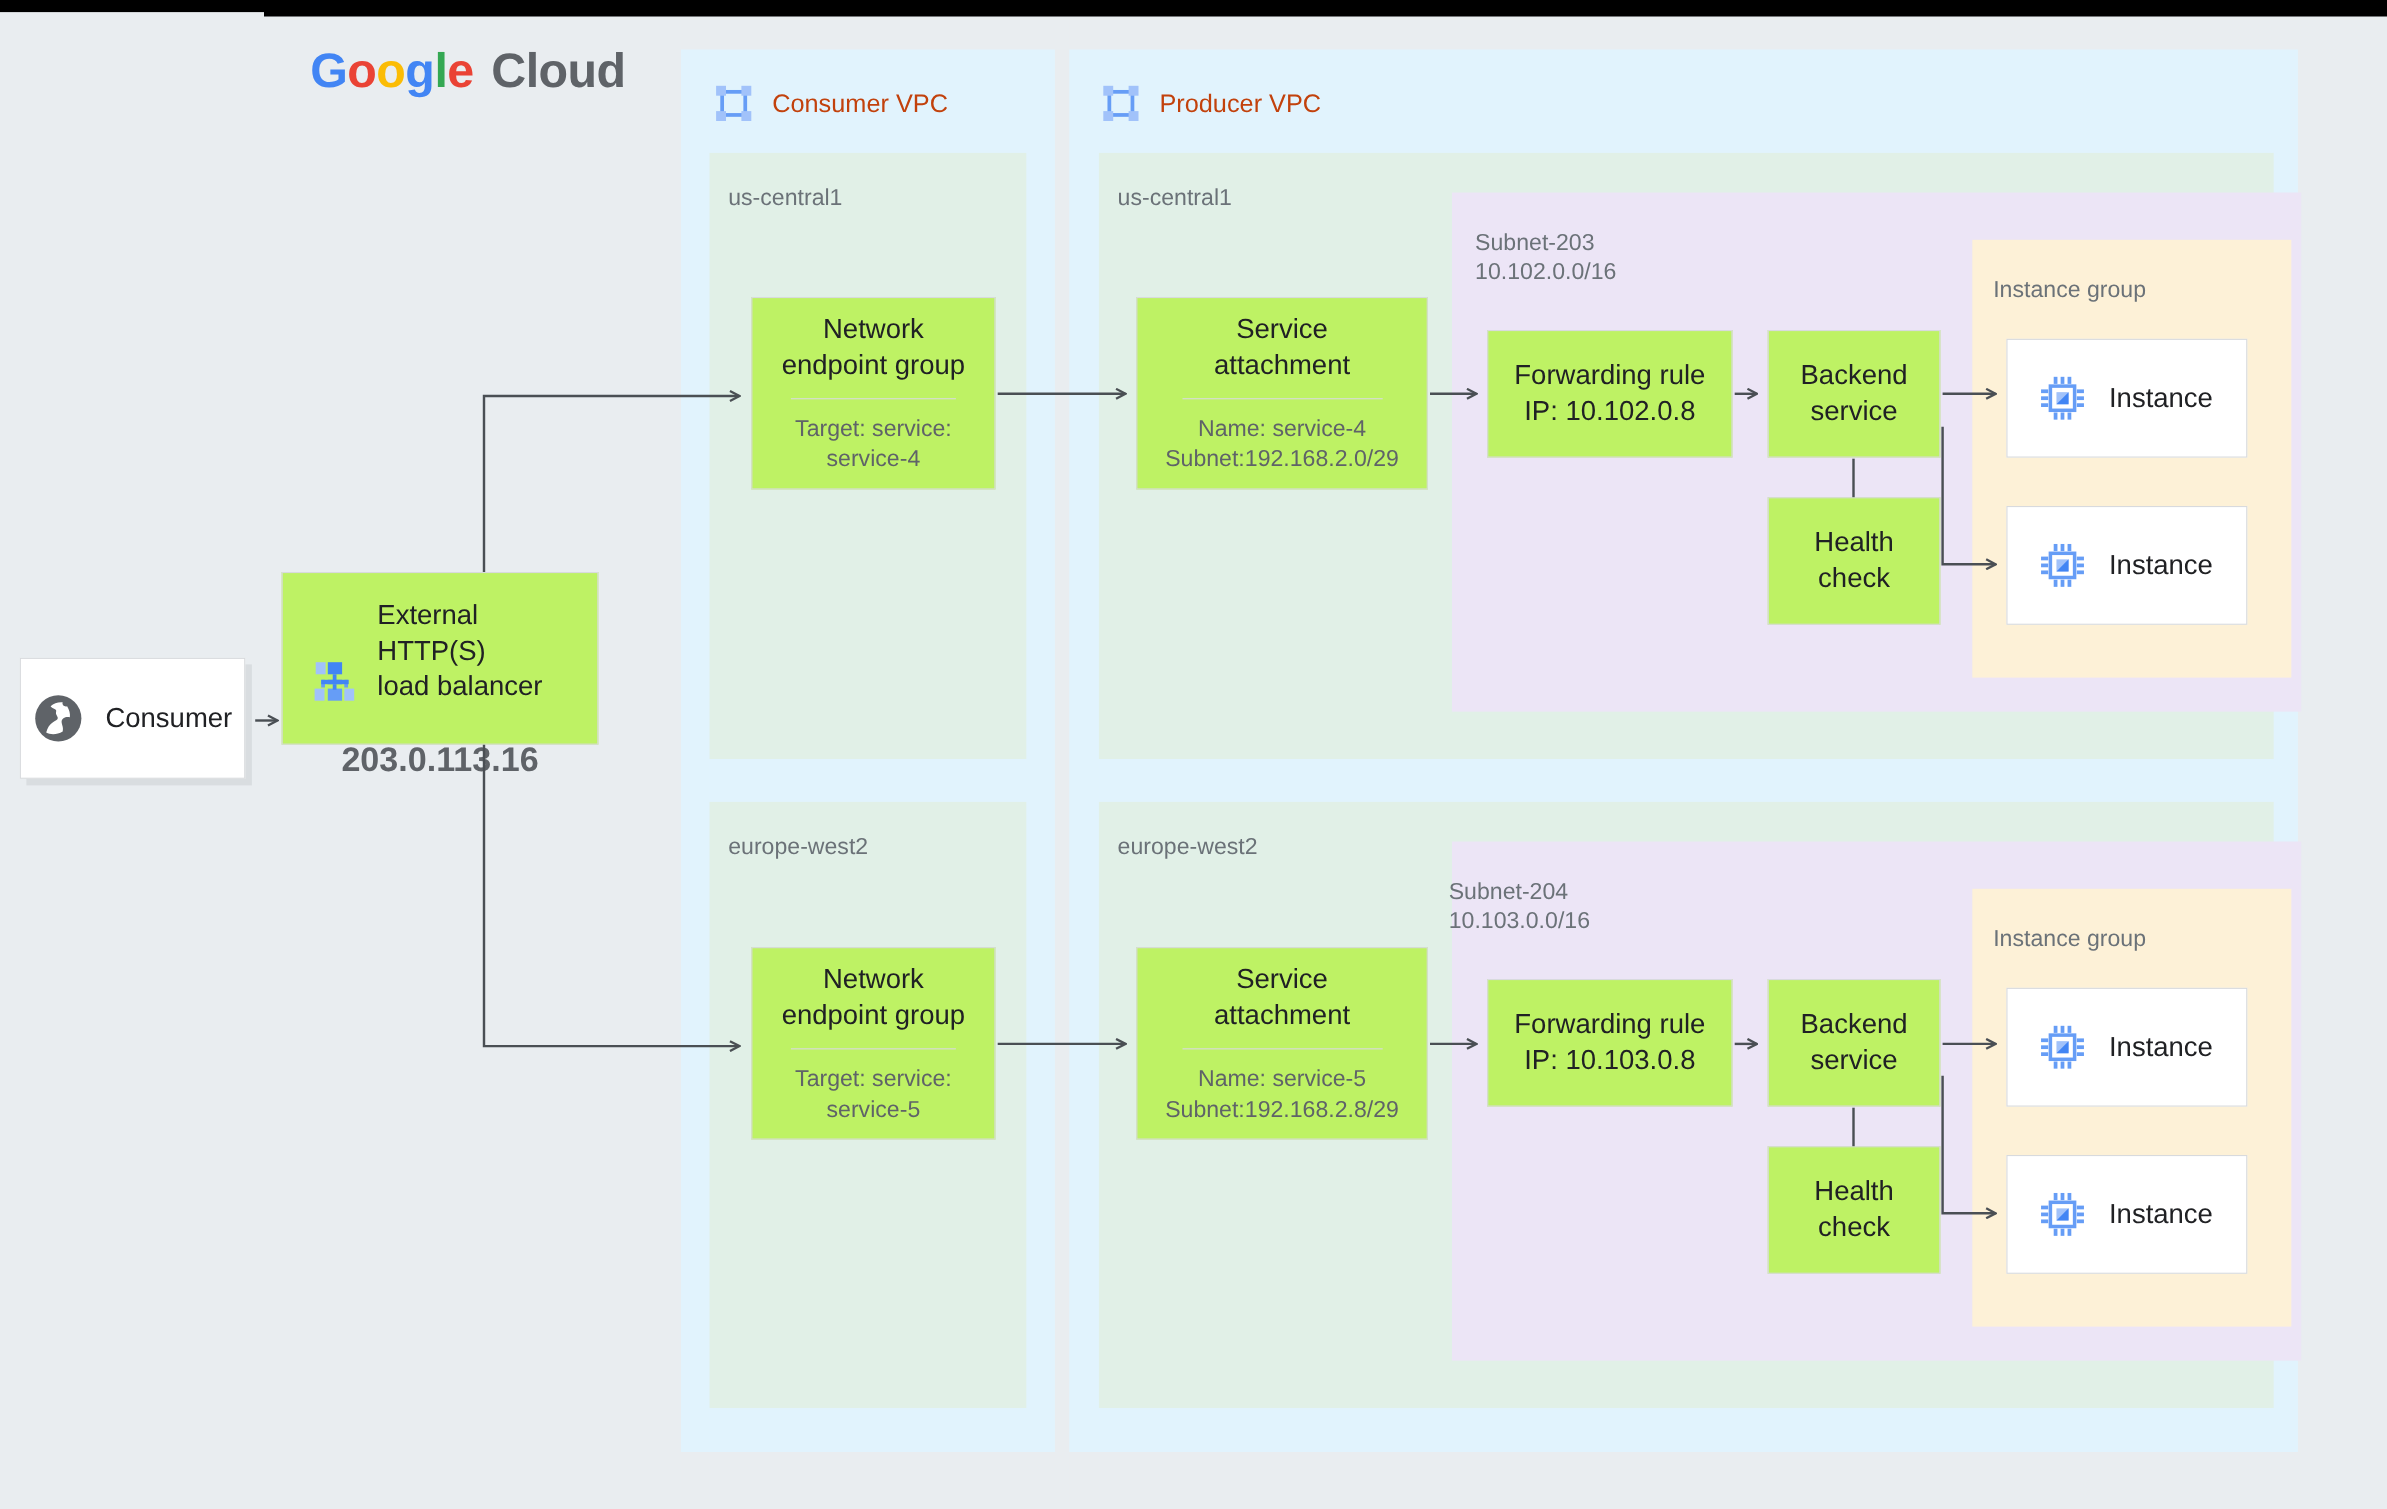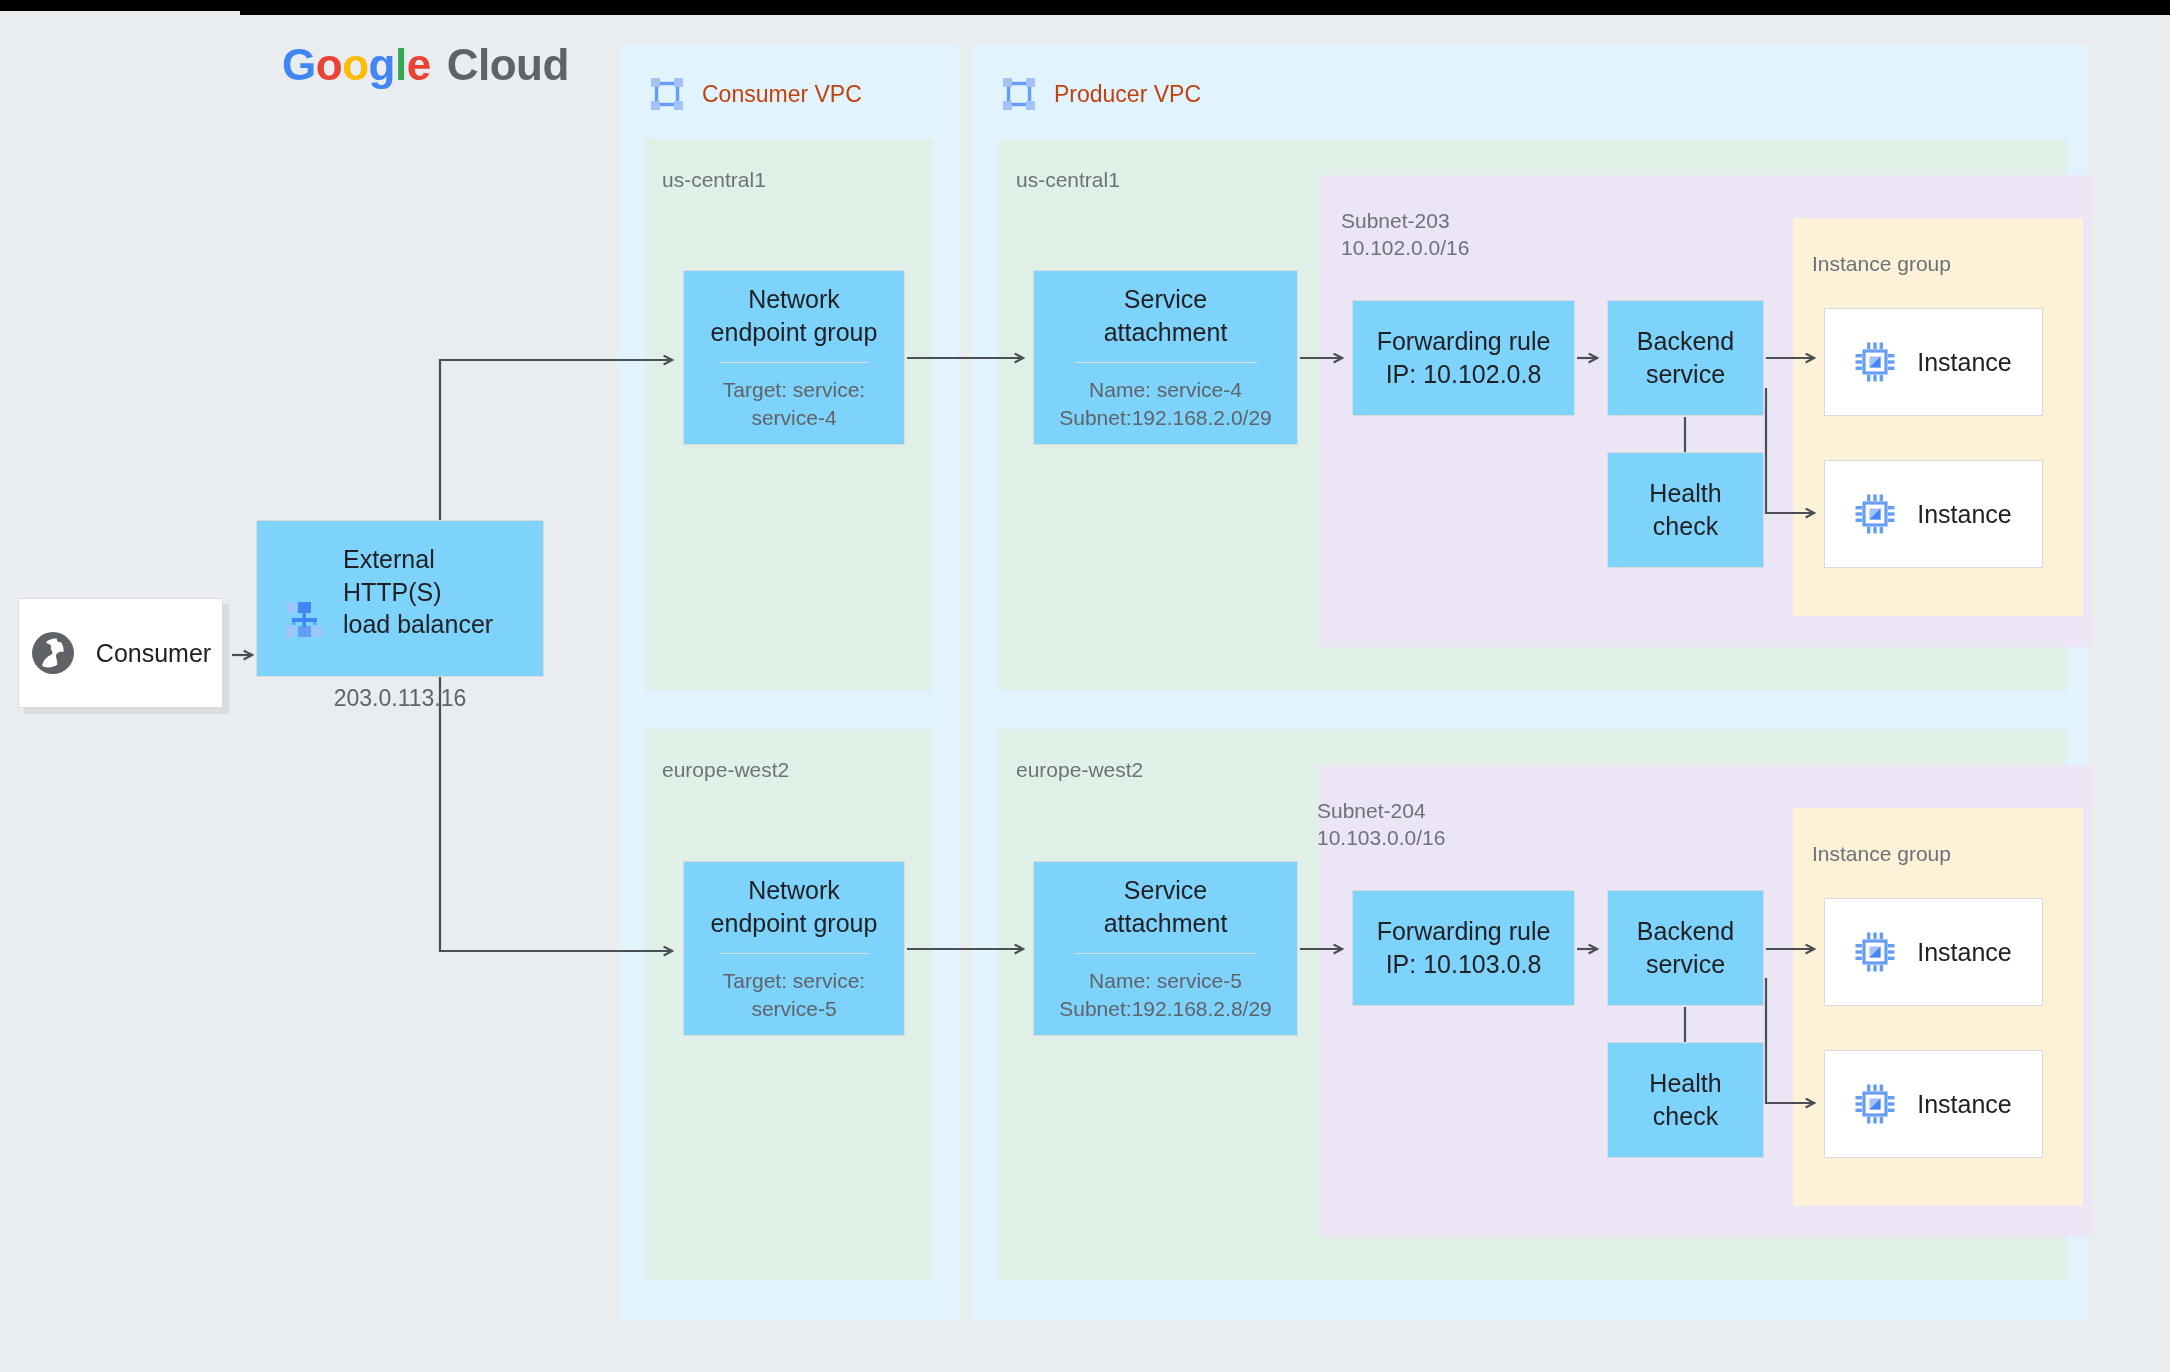--- a/index.html
+++ b/index.html
@@ -30,21 +30,21 @@
   .subnet{background:#ece5f6;}
   .igroup{background:#fdf1d7;}
 
   .grp-label{
     color:#6b7278;font-size:21px;white-space:pre-line;line-height:1.28;
   }
   .vpc-title{color:#c2410c;font-size:23px;white-space:nowrap;}
 
   
   .card{
-    background:#7dd3fc;border:1px solid #d8dadd;
+    background:#bef264;border:1px solid #d8dadd;
     display:flex;flex-direction:column;align-items:center;justify-content:center;
   }
   .card .t{
     color:#202124;font-size:25px;line-height:1.32;text-align:center;white-space:pre-line;
   }
   .rule{height:1px;background:#d9dbde;margin:13px 0;}
   .card .s{
     color:#5f6368;font-size:21px;line-height:1.33;text-align:center;white-space:pre-line;
   }
 
@@ -293,21 +293,21 @@
           <rect x="15" y="27" width="13" height="11" fill="#669df6"></rect>
           <rect x="30" y="27" width="9" height="11" fill="#a1c2fa"></rect>
           <rect x="9" y="19" width="25" height="4" fill="#4285f4"></rect>
           <rect x="19.5" y="23" width="3.4" height="5" fill="#4285f4"></rect>
         </svg>
       </span>
       <span style="color:#202124;font-size:25px;line-height:1.3;white-space:pre-line;">External HTTP(S)
 load balancer</span>
     </div>
     <div class="rule" style="width:100%;margin:22px 0 0 0;"></div>
-    <div style="color:#5f6368;font-size:23px;text-align:center;margin-top:22px;">203.0.113.16</div>
+    <div style="color:#5f6368;font-size:31px;text-align:center;margin-top:10px;font-weight:bold;">203.0.113.16</div>
   </div>
 
   <svg class="edges" width="2170" height="1372">
     <defs>
       <marker id="ah" markerWidth="11" markerHeight="11" refX="9.4" refY="5.5" orient="auto" markerUnits="userSpaceOnUse">
         <path d="M1,1 L9.6,5.5 L1,10" fill="none" stroke="#4a4f54" stroke-width="2.1"></path>
       </marker>
     </defs>
     <g stroke="#4a4f54" stroke-width="2.2" fill="none">
 

